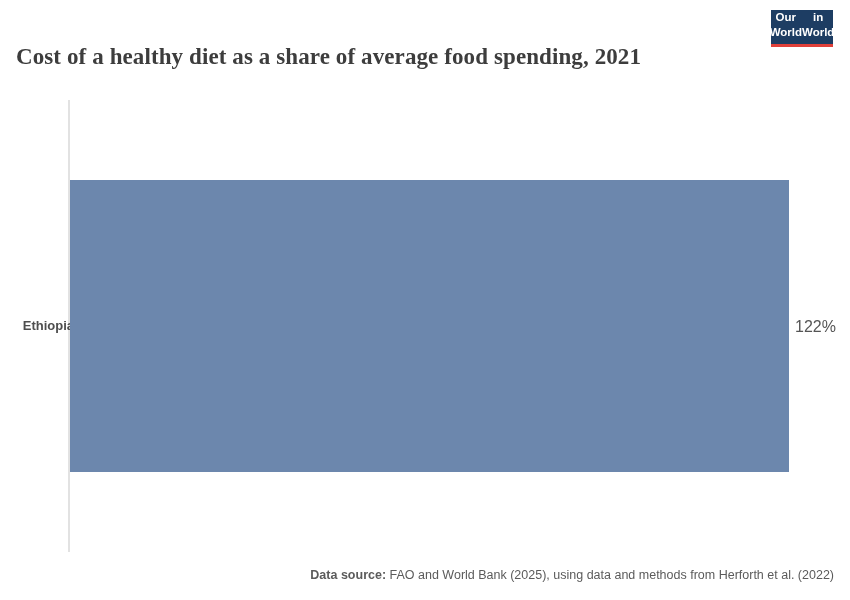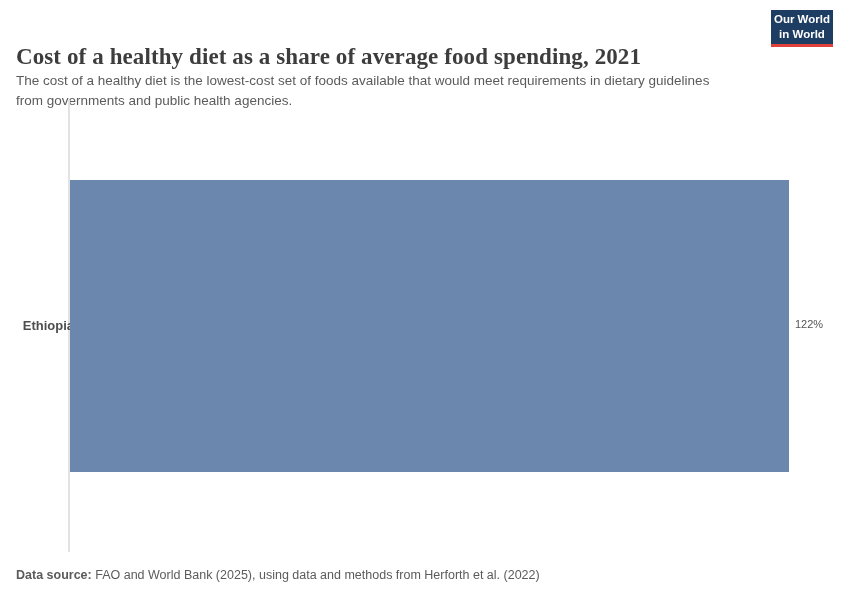--- a/index.html
+++ b/index.html
@@ -42,21 +42,21 @@
     width: 62px;
     height: 34px;
     background: #1d3d63;
     border-bottom: 3.5px solid #e0403a;
     color: #ffffff;
     font-size: 11.5px;
     font-weight: 700;
     text-align: center;
     line-height: 1.3;
     display: flex;
-    flex-direction: column;
+    flex-direction: row;
     justify-content: center;
   }
 
   
   .axis-line {
     position: absolute;
     left: 68px;
     top: 100px;
     width: 2px;
     height: 452px;
@@ -77,47 +77,45 @@
     position: absolute;
     left: 70px;
     top: 180px;
     height: 292px;
     background: #6c87ad;
   }
   .bar-value-label {
     position: absolute;
     left: 795px;
     top: 318px;
-    font-size: 11px;
+    font-size: 16px;
     color: #555555;
   }
 
   
   .footer {
     position: absolute;
     left: 16px;
     right: 16px;
     top: 568px;
     display: flex;
     justify-content: flex-end;
     font-size: 12.5px;
     color: #5b5b5b;
-    flex-direction: column;
   }
   .footer .src-label { font-weight: 700; }
   .footer .attribution { color: #5b5b5b; }
 </style>
 </head>
 <body>
 
 <div id="canvas">
 
   <h1 class="chart-title">Cost of a healthy diet as a share of average food spending, 2021</h1>
 
-  <p class="chart-subtitle">The cost of a healthy diet is the lowest-cost set of foods available that would meet requirements in dietary guidelines from governments and public health agencies.</p>
 
   <div class="owid-logo">
     <span>Our World</span>
     <span>in World</span>
   </div>
 
   <div class="axis-line"></div>
 
   <div class="bar-row-label">Ethiopia</div>
 

